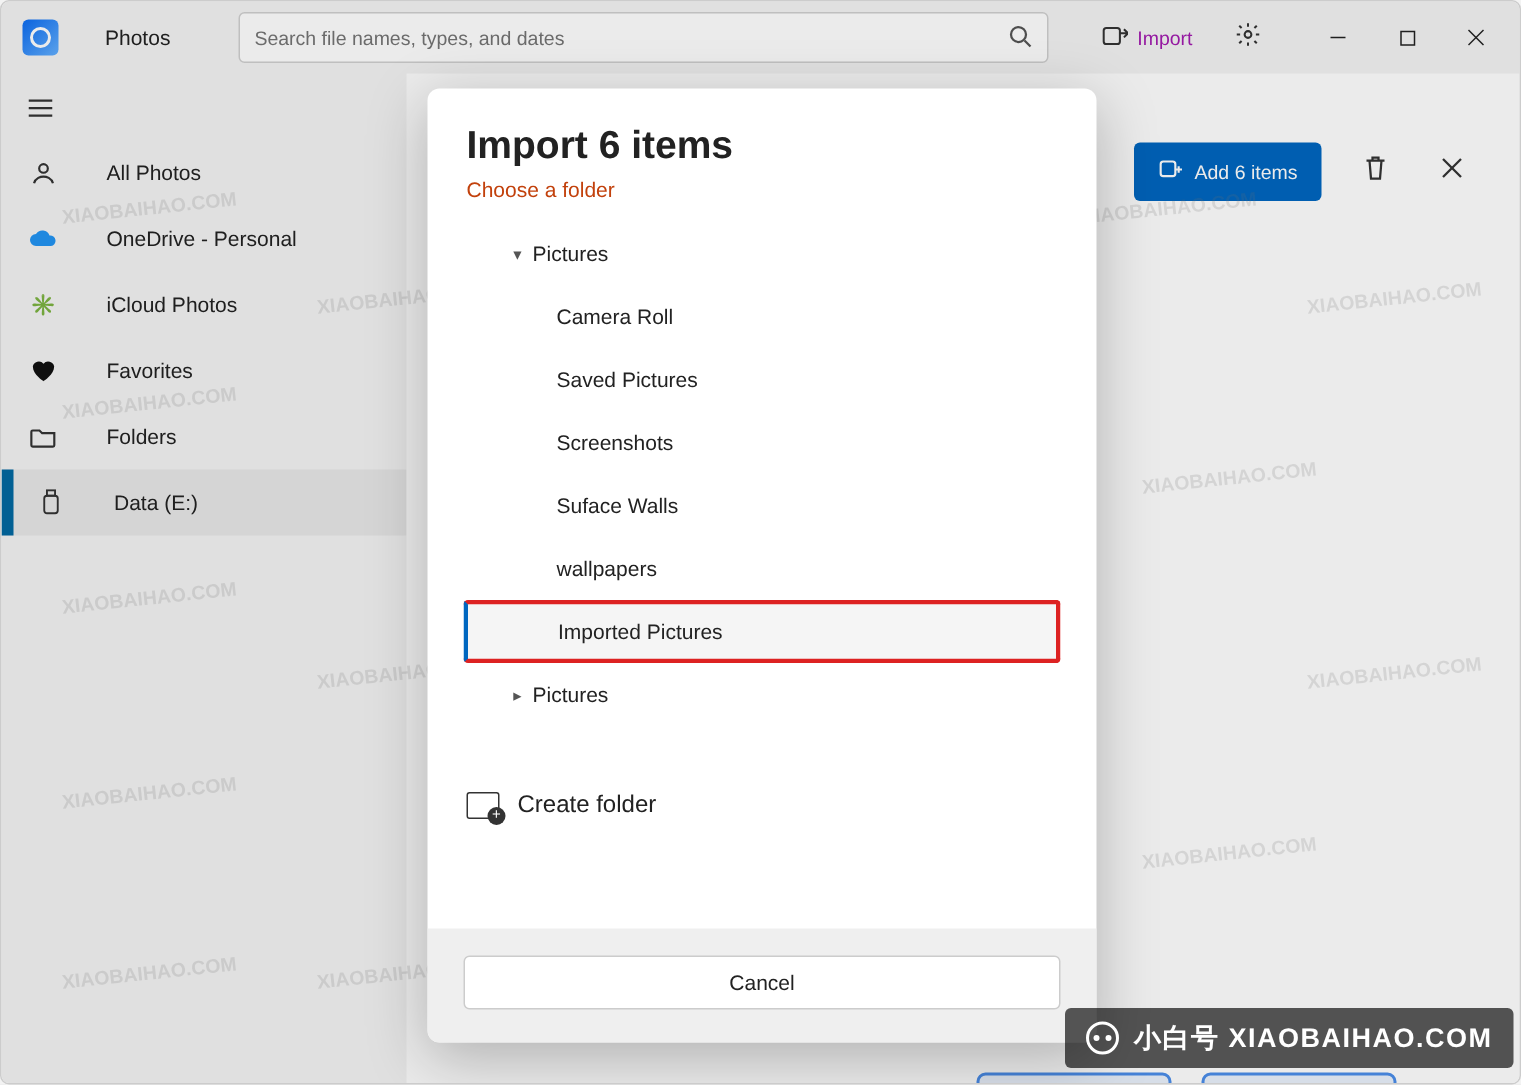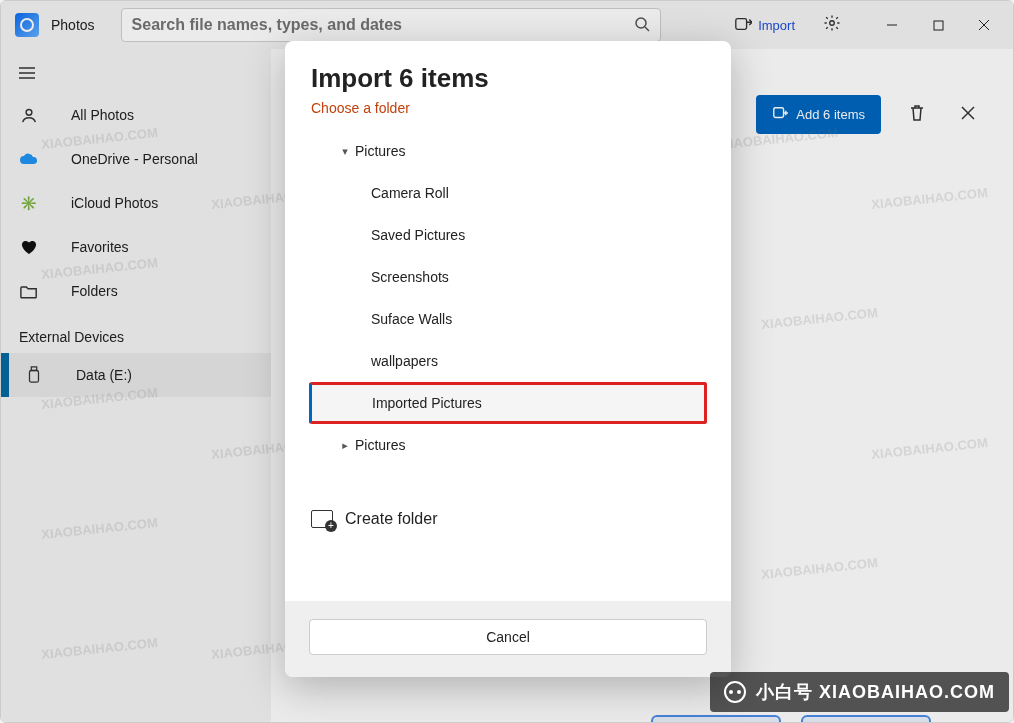--- a/index.html
+++ b/index.html
@@ -1,45 +1,45 @@
 <!DOCTYPE html>
 <html><head>
 <meta charset="utf-8">
 <style>
   * { box-sizing: border-box; margin: 0; padding: 0; font-family: "Segoe UI", Arial, sans-serif; }
   body { width: 1014px; height: 723px; background: #f3f3f3; overflow: hidden; position: relative; border:1px solid #ccc; border-radius:6px;}
-  .titlebar { height: 48px; display:flex; align-items:center; background: #f3f3f3; gap:6px;}
+  .titlebar { height: 48px; display:flex; align-items:center; background: #f3f3f3; gap:25px;}
   .app-icon { width:24px; height:24px; margin-left:14px; background: linear-gradient(135deg,#0c6cf2,#63b0ff); border-radius:4px; position:relative;}
   .app-icon::after{content:"";position:absolute;left:5px;top:5px;width:10px;height:10px;border:2px solid #fff;border-radius:50%;}
   .app-title { font-size:14px; color:#222; margin-left:6px; }
   .search-wrap { flex:0 0 auto; margin-left:20px; width:540px; height:34px; background:#fff; border:1px solid #d0d0d0; border-radius:4px; display:flex; align-items:center; padding:0 10px; color:#666;}
-  .search-wrap input { border:none; outline:none; flex:1; font-size:16px; background:transparent;font-weight:bold;}
+  .search-wrap input { border:none; outline:none; flex:1; font-size:13px; background:transparent;}
   .search-icon { font-size:14px; color:#555;}
   .tb-right { margin-left:auto; display:flex; align-items:center; gap:8px; padding-right:6px;}
-  .import-btn { display:flex; align-items:center; gap:6px; font-size:13px; padding:6px 10px; color:#1d4ed8; border-radius:4px;}
+  .import-btn { display:flex; align-items:center; gap:6px; font-size:13px; padding:6px 10px; color:#a21caf; border-radius:4px;}
   .icon-import { width:18px; height:18px;}
   .gear { font-size:16px; color:#333; padding:6px 10px;}
   .win-ctrls { display:flex; margin-left:10px;}
   .win-btn { width:46px; height:30px; display:flex; align-items:center; justify-content:center; font-size:12px; color:#222;}
   .body { display:flex; height:calc(100% - 48px);}
   .sidebar { width:270px; background:#f3f3f3; padding-top:6px; position:relative;}
   .hamburger { padding:10px 18px; font-size:16px; color:#333;}
   .nav-item { display:flex; align-items:center; gap:32px; padding:12px 18px; font-size:14px; color:#222;}
   .nav-item.selected { background:#e8e8e8; border-left:8px solid #0369a1; padding-left:15px;}
   .nav-icon { width:20px; height:20px; display:flex; align-items:center; justify-content:center; font-size:16px;}
   .section-label { padding:16px 18px 8px; font-size:14px; color:#222;}
   .icloud-ico {font-size:14px;}
   .content { flex:1; background:#fff; position:relative;}
   .top-actions { position:absolute; top:46px; right:30px; display:flex; align-items:center; gap:20px;text-align:center;}
   .add-btn { background:#0067c0; color:#fff; border-radius:4px; padding:10px 16px; font-size:13px; display:flex; align-items:center; gap:8px;}
   .trash-ico, .close-x { font-size:16px; color:#333; padding:8px;}
   
   .scrim { position:absolute; inset:0; background:rgba(0,0,0,0.08);}
   
-  .dialog { position:absolute; left:284px; top:40px; width:446px; height:636px; background:#fff; border-radius:8px; box-shadow:0 10px 40px rgba(0,0,0,0.25); display:flex; flex-direction:column; overflow:hidden;}
+  .dialog { position:absolute; left:284px; top:58px; width:446px; height:636px; background:#fff; border-radius:8px; box-shadow:0 10px 40px rgba(0,0,0,0.25); display:flex; flex-direction:column; overflow:hidden;}
   .dlg-body { padding:22px 26px 0 26px; flex:1; overflow:auto;}
   .dlg-title { font-size:26px; font-weight:600; color:#222;}
   .dlg-sub { font-size:14px; color:#c2410c; margin-top:6px;}
   .dlg-path { font-size:12.5px; color:#333; margin-top:22px; word-break:break-all;}
   .tree { margin-top:14px;}
   .tree-row { display:flex; align-items:center; height:42px; font-size:14px; color:#222; padding-left:0;}
   .chev { width:20px; display:inline-flex; justify-content:center; color:#555; font-size:11px;}
   .indent1 { padding-left:24px;}
   .indent2 { padding-left:60px;}
   .highlight { border:3px solid #d22; border-radius:3px; margin:0 -2px; background:#fff;}
@@ -155,21 +155,20 @@
       <span>Favorites</span>
     </div>
     <div class="nav-item">
       <span class="nav-icon">
           <svg width="18" height="15" viewBox="0 0 20 16">
             <path d="M2 3h5l2 2h9v9a1 1 0 01-1 1H2a1 1 0 01-1-1V4a1 1 0 011-1z" fill="none" stroke="#333" stroke-width="1.6"></path>
           </svg>
         </span>
       <span>Folders</span>
     </div>
-    <div class="section-label">External Devices</div>
     <div class="nav-item selected">
       <span class="nav-icon">
           <svg width="12" height="18" viewBox="0 0 12 20">
             <rect x="3" y="1" width="6" height="4" fill="none" stroke="#333" stroke-width="1.4"></rect>
             <rect x="1" y="5" width="10" height="13" rx="2" fill="none" stroke="#333" stroke-width="1.4"></rect>
           </svg>
         </span>
       <span>Data (E:)</span>
     </div>
   </div>

